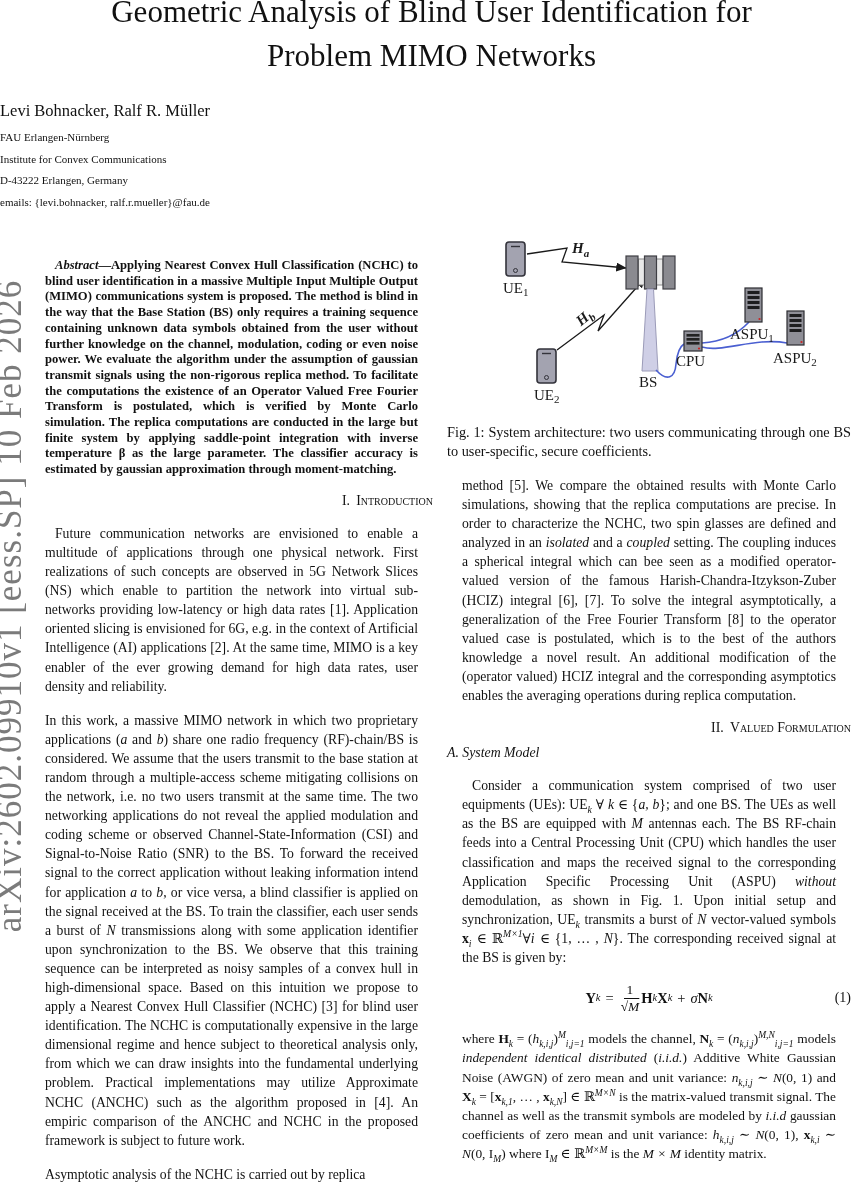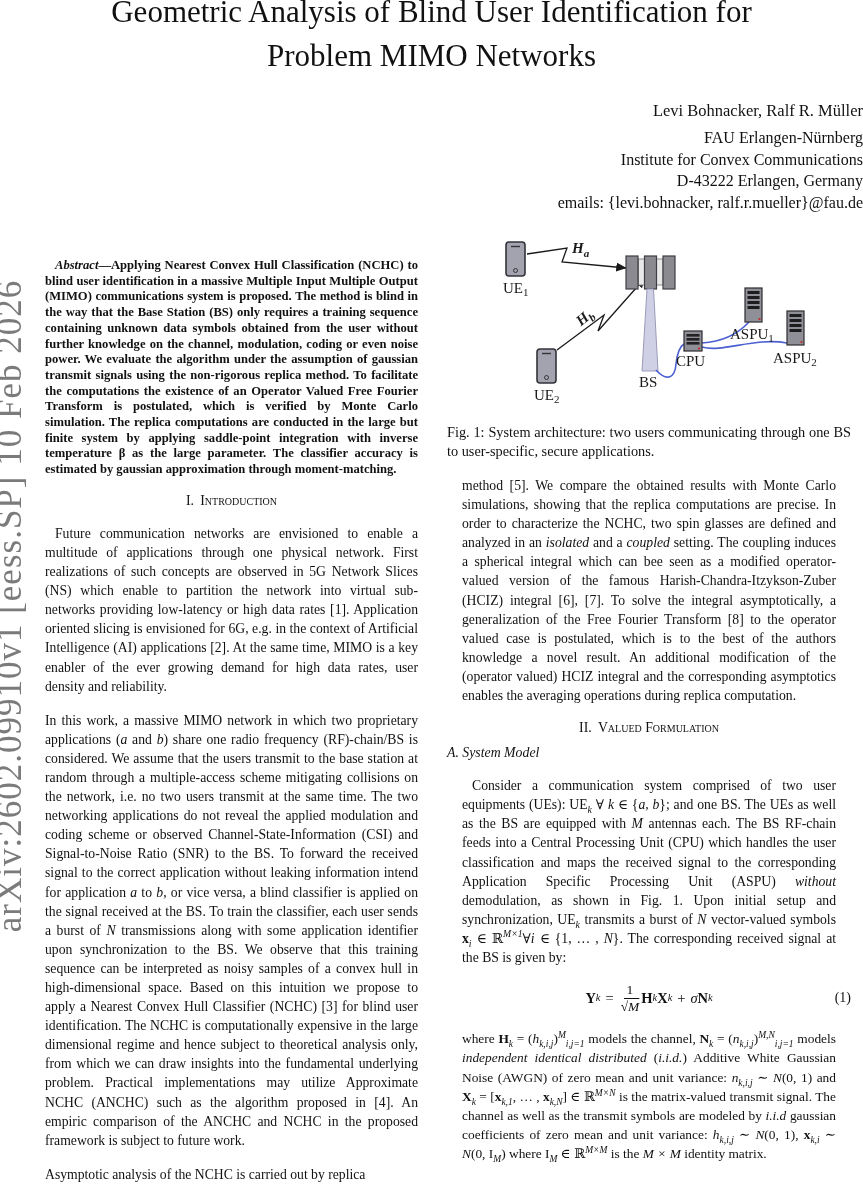--- a/index.html
+++ b/index.html
@@ -24,41 +24,41 @@
     white-space:nowrap;
   }
   
   .title{
     position:absolute;top:-10px;left:0;right:0;
     margin:0;
     font-size:31px;font-weight:normal;
     text-align:center;line-height:44px;
   }
   .authors{
-    position:absolute;top:101px;left:0;right:0;
-    text-align:right;
+    position:absolute;top:101px;left:0;right:14px;
+    text-align:left;
   }
   .author-names{font-size:16.5px;margin-bottom:6px;}
-  .affil{font-size:16px;line-height:21.5px;font-family:Liberation Serif, serif;}
+  .affil{font-size:11px;line-height:21.5px;font-family:Liberation Serif, serif;}
   
   .col{position:absolute;text-align:justify;}
   .col-left{left:30px;top:243px;width:403px;}
   .col-right{left:447px;top:236px;width:404px;}
   p{margin:15px;}
   .abstract{
     font-size:12.6px;font-weight:bold;
     line-height:15.7px;
     text-indent:10px;
   }
   .abstract .abs-label{font-style:italic;}
   .body{font-size:13.7px;line-height:19.1px;}
   .indent{text-indent:10px;}
   .sec{
     font-size:13.8px;font-weight:normal;font-variant:small-caps;
-    text-align:center;margin:13px 0 9px;
+    text-align:right;margin:13px 0 9px;
   }
   .sec .secnum{margin-right:0.45em;}
   .subsec{
     font-size:13.8px;font-weight:normal;font-style:italic;
     text-align:left;margin:3px 0 8px;
   }
   sub,sup{font-size:71%;line-height:0;}
   
   figure{margin:0;}
   .figsvg{display:block;}
@@ -182,21 +182,21 @@
         <g>
           <rect x="787" y="311" width="17" height="34" fill="#8f8f97" stroke="#2c2c31" stroke-width="1.2"></rect>
           <rect x="789.5" y="314" width="12" height="3" fill="#1d1d1f"></rect>
           <rect x="789.5" y="319" width="12" height="3" fill="#1d1d1f"></rect>
           <rect x="789.5" y="324" width="12" height="3" fill="#1d1d1f"></rect>
           <rect x="789.5" y="329" width="12" height="3" fill="#1d1d1f"></rect>
           <circle cx="801.5" cy="342" r="1.1" fill="#cc2222"></circle>
         </g>
         <text class="figlabel" x="773" y="363"><tspan>ASPU</tspan><tspan dy="3" class="figsub">2</tspan></text>
       </svg>
-      <figcaption class="caption">Fig. 1: System architecture: two users communicating through one BS to user-specific, secure applications.</figcaption>
+      <figcaption class="caption">Fig. 1: System architecture: two users communicating through one BS to user-specific, secure coefficients.</figcaption>
     </figure>
 
     <p class="body"><span>method [5]. We compare the obtained results with Monte Carlo simulations, showing that the replica computations are precise. In order to characterize the NCHC, two spin glasses are defined and analyzed in an </span><span style="font-style: italic;">isolated</span><span> and a </span><span style="font-style: italic;">coupled</span><span> setting. The coupling induces a spherical integral which can bee seen as a modified operator-valued version of the famous Harish-Chandra-Itzykson-Zuber (HCIZ) integral [6], [7]. To solve the integral asymptotically, a generalization of the Free Fourier Transform [8] to the operator valued case is postulated, which is to the best of the authors knowledge a novel result. An additional modification of the (operator valued) HCIZ integral and the corresponding asymptotics enables the averaging operations during replica computation.</span></p>
 
     <h2 class="sec"><span class="secnum">II.</span><span>Valued Formulation</span></h2>
 
     <h3 class="subsec">A. System Model</h3>
 
     <p class="body indent"><span>Consider a communication system comprised of two user equipments (UEs): UE</span><sub style="font-style: italic;">k</sub><span> ∀ </span><span style="font-style: italic;">k</span><span> ∈ {</span><span style="font-style: italic;">a, b</span><span>}; and one BS. The UEs as well as the BS are equipped with </span><span style="font-style: italic;">M</span><span> antennas each. The BS RF-chain feeds into a Central Processing Unit (CPU) which handles the user classification and maps the received signal to the corresponding Application Specific Processing Unit (ASPU) </span><span style="font-style: italic;">without</span><span> demodulation, as shown in Fig. 1. Upon initial setup and synchronization, UE</span><sub style="font-style: italic;">k</sub><span> transmits a burst of </span><span style="font-style: italic;">N</span><span> vector-valued symbols </span><span style="font-weight: bold;">x</span><sub style="font-style: italic;">i</sub><span> ∈ ℝ</span><sup style="font-style: italic;">M×1</sup><span>∀</span><span style="font-style: italic;">i</span><span> ∈ {1, … , </span><span style="font-style: italic;">N</span><span>}. The corresponding received signal at the BS is given by:</span></p>
 

